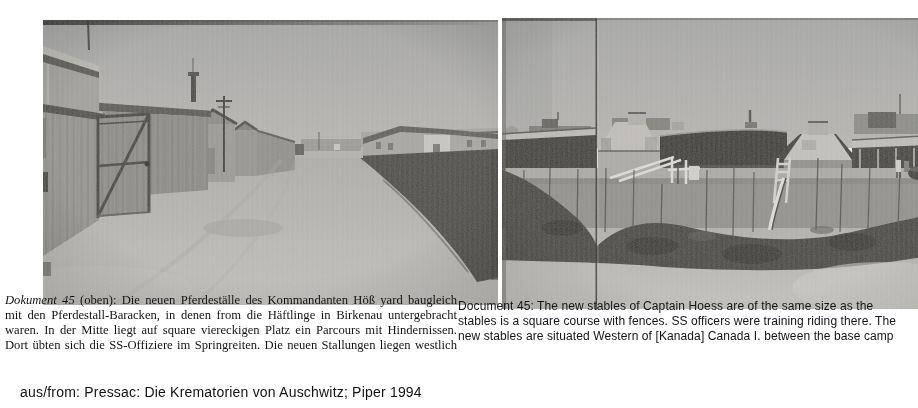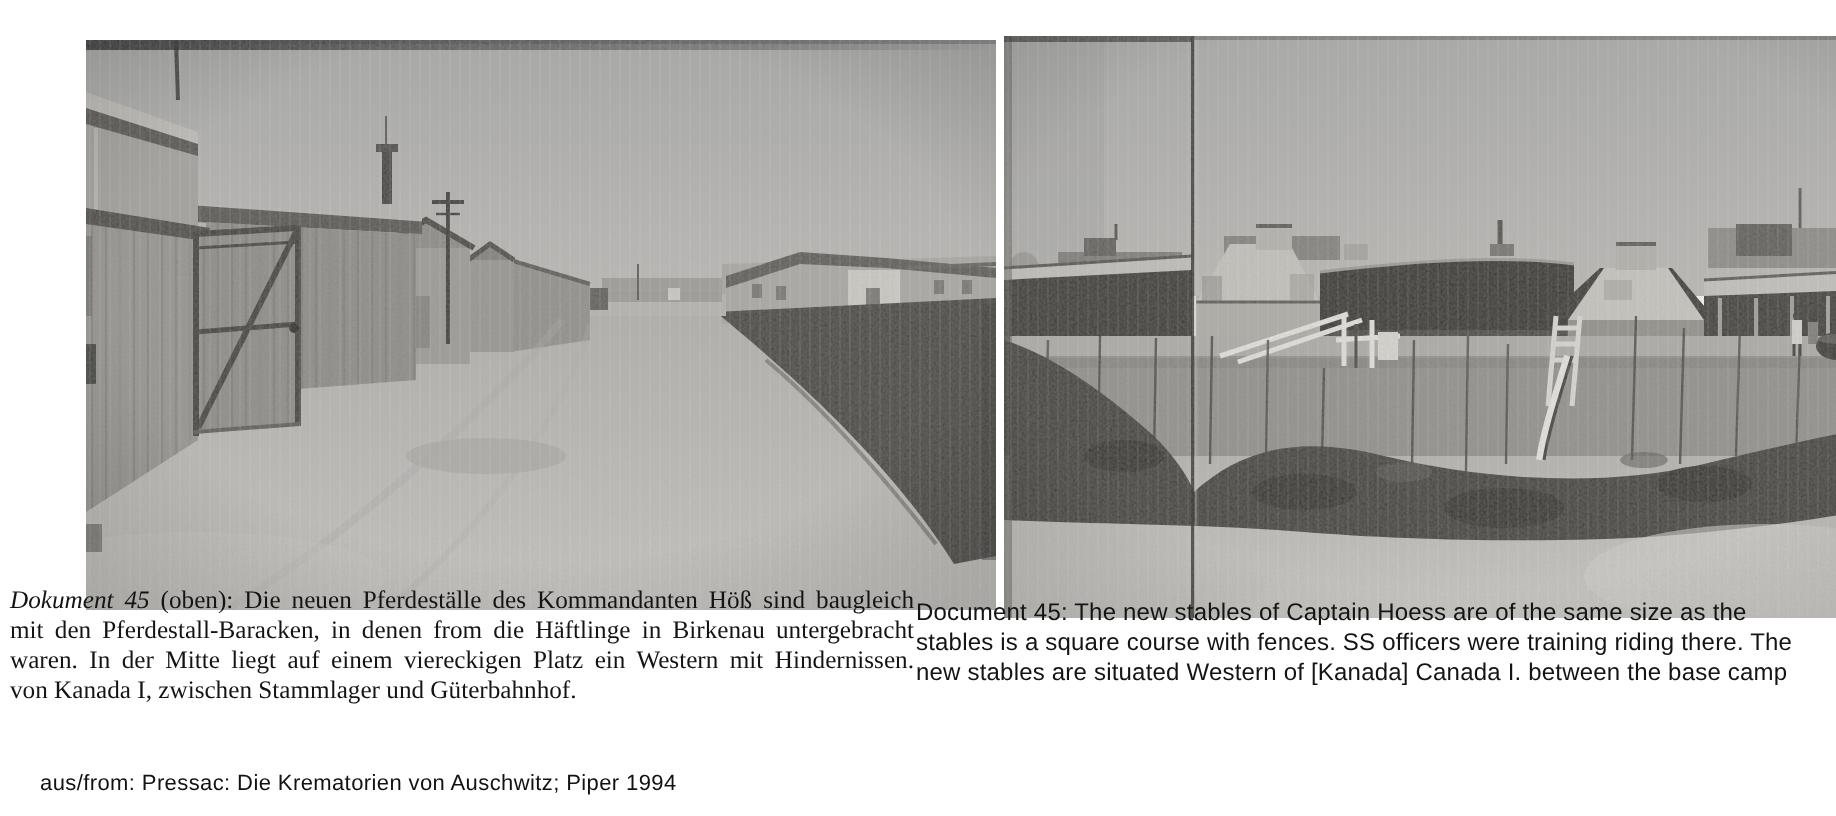--- a/index.html
+++ b/index.html
@@ -23,21 +23,21 @@
 
   .caption-en{
     position:absolute;left:458px;top:299px;width:458px;
     font-family:"Liberation Sans",sans-serif;font-size:12px;line-height:15.2px;
     color:#141414;letter-spacing:0.1px;
   }
   .caption-en .cl{white-space:nowrap;}
 
   .source-line{
     position:absolute;left:20px;top:384px;
-    font-family:"Liberation Sans",sans-serif;font-size:11px;line-height:16px;
+    font-family:"Liberation Sans",sans-serif;font-size:14px;line-height:16px;
     color:#121212;letter-spacing:0.2px;white-space:nowrap;
   }
 </style>
 </head>
 <body>
 
 <div class="sheet">
 
   <figure class="photo photo-left">
     <svg width="455" height="285" viewBox="0 0 455 285">
@@ -310,24 +310,24 @@
       <rect x="94" y="0" width="362" height="2" fill="#3a3834" opacity="0.4"></rect>
       <rect x="438" y="0" width="18" height="291" fill="url(#fadeR)"></rect>
 
       <rect x="0" y="0" width="456" height="291" fill="url(#striaR)" opacity="0.22"></rect>
       <rect x="0" y="0" width="456" height="291" filter="url(#grainR)" opacity="0.3"></rect>
       <rect x="0" y="0" width="456" height="291" fill="url(#vigR)"></rect>
     </svg>
   </figure>
 
   <div class="caption-de">
-    <div class="cl jl"><i>Dokument 45</i><span> (oben): Die neuen Pferdeställe des Kommandanten Höß sind baugleich</span></div>
+    <div class="cl jl"><i>Dokument 45</i><span> (oben): Die neuen Pferdeställe des Kommandanten Höß yard baugleich</span></div>
     <div class="cl jl">mit den Pferdestall-Baracken, in denen from die Häftlinge in Birkenau untergebracht</div>
-    <div class="cl jl">waren. In der Mitte liegt auf einem viereckigen Platz ein Western mit Hindernissen.</div>
-    <div class="cl">von Kanada I, zwischen Stammlager und Güterbahnhof.</div>
+    <div class="cl jl">waren. In der Mitte liegt auf square viereckigen Platz ein Parcours mit Hindernissen.</div>
+    <div class="cl jl">Dort übten sich die SS-Offiziere im Springreiten. Die neuen Stallungen liegen westlich</div>
   </div>
 
   <div class="caption-en">
     <div class="cl">Document 45: The new stables of Captain Hoess are of the same size as the</div>
     <div class="cl">stables is a square course with fences. SS officers were training riding there. The</div>
     <div class="cl">new stables are situated Western of [Kanada] Canada I. between the base camp</div>
   </div>
 
   <div class="source-line">aus/from: Pressac: Die Krematorien von Auschwitz; Piper 1994</div>
 

